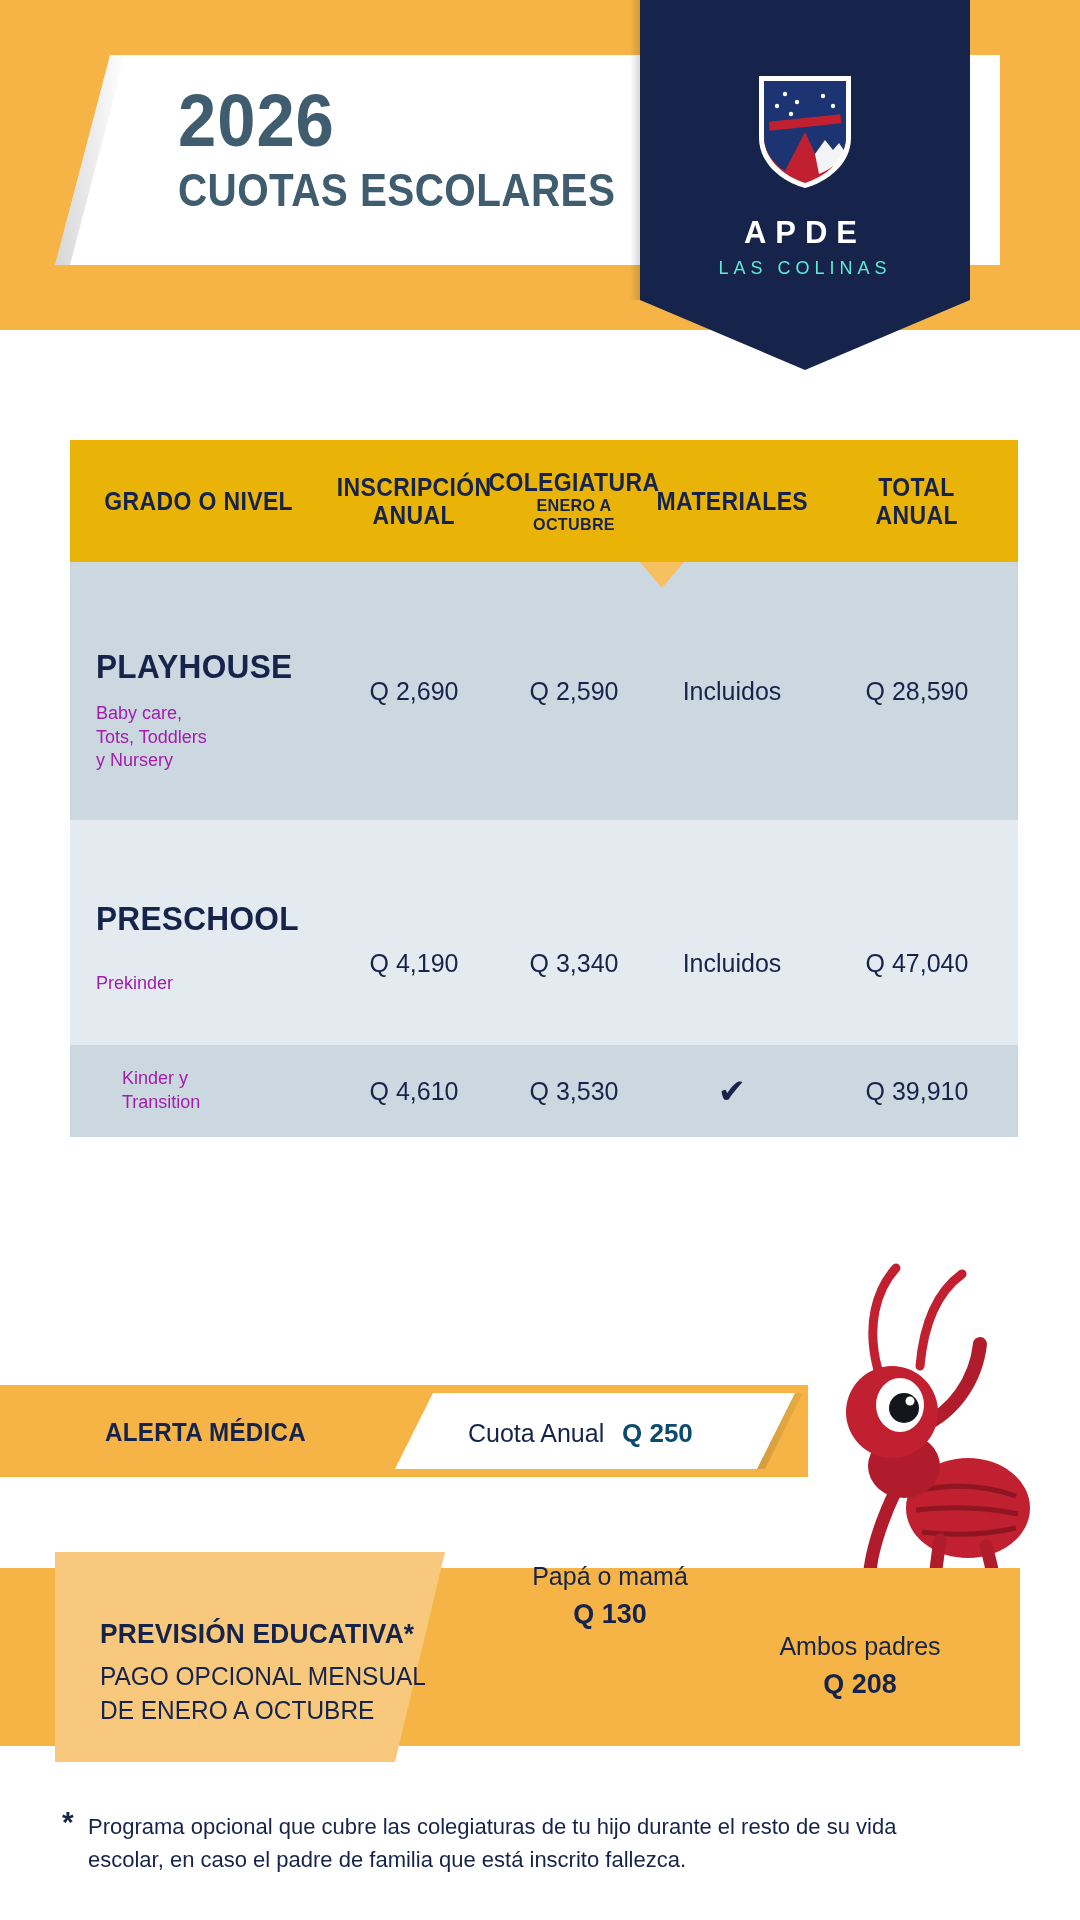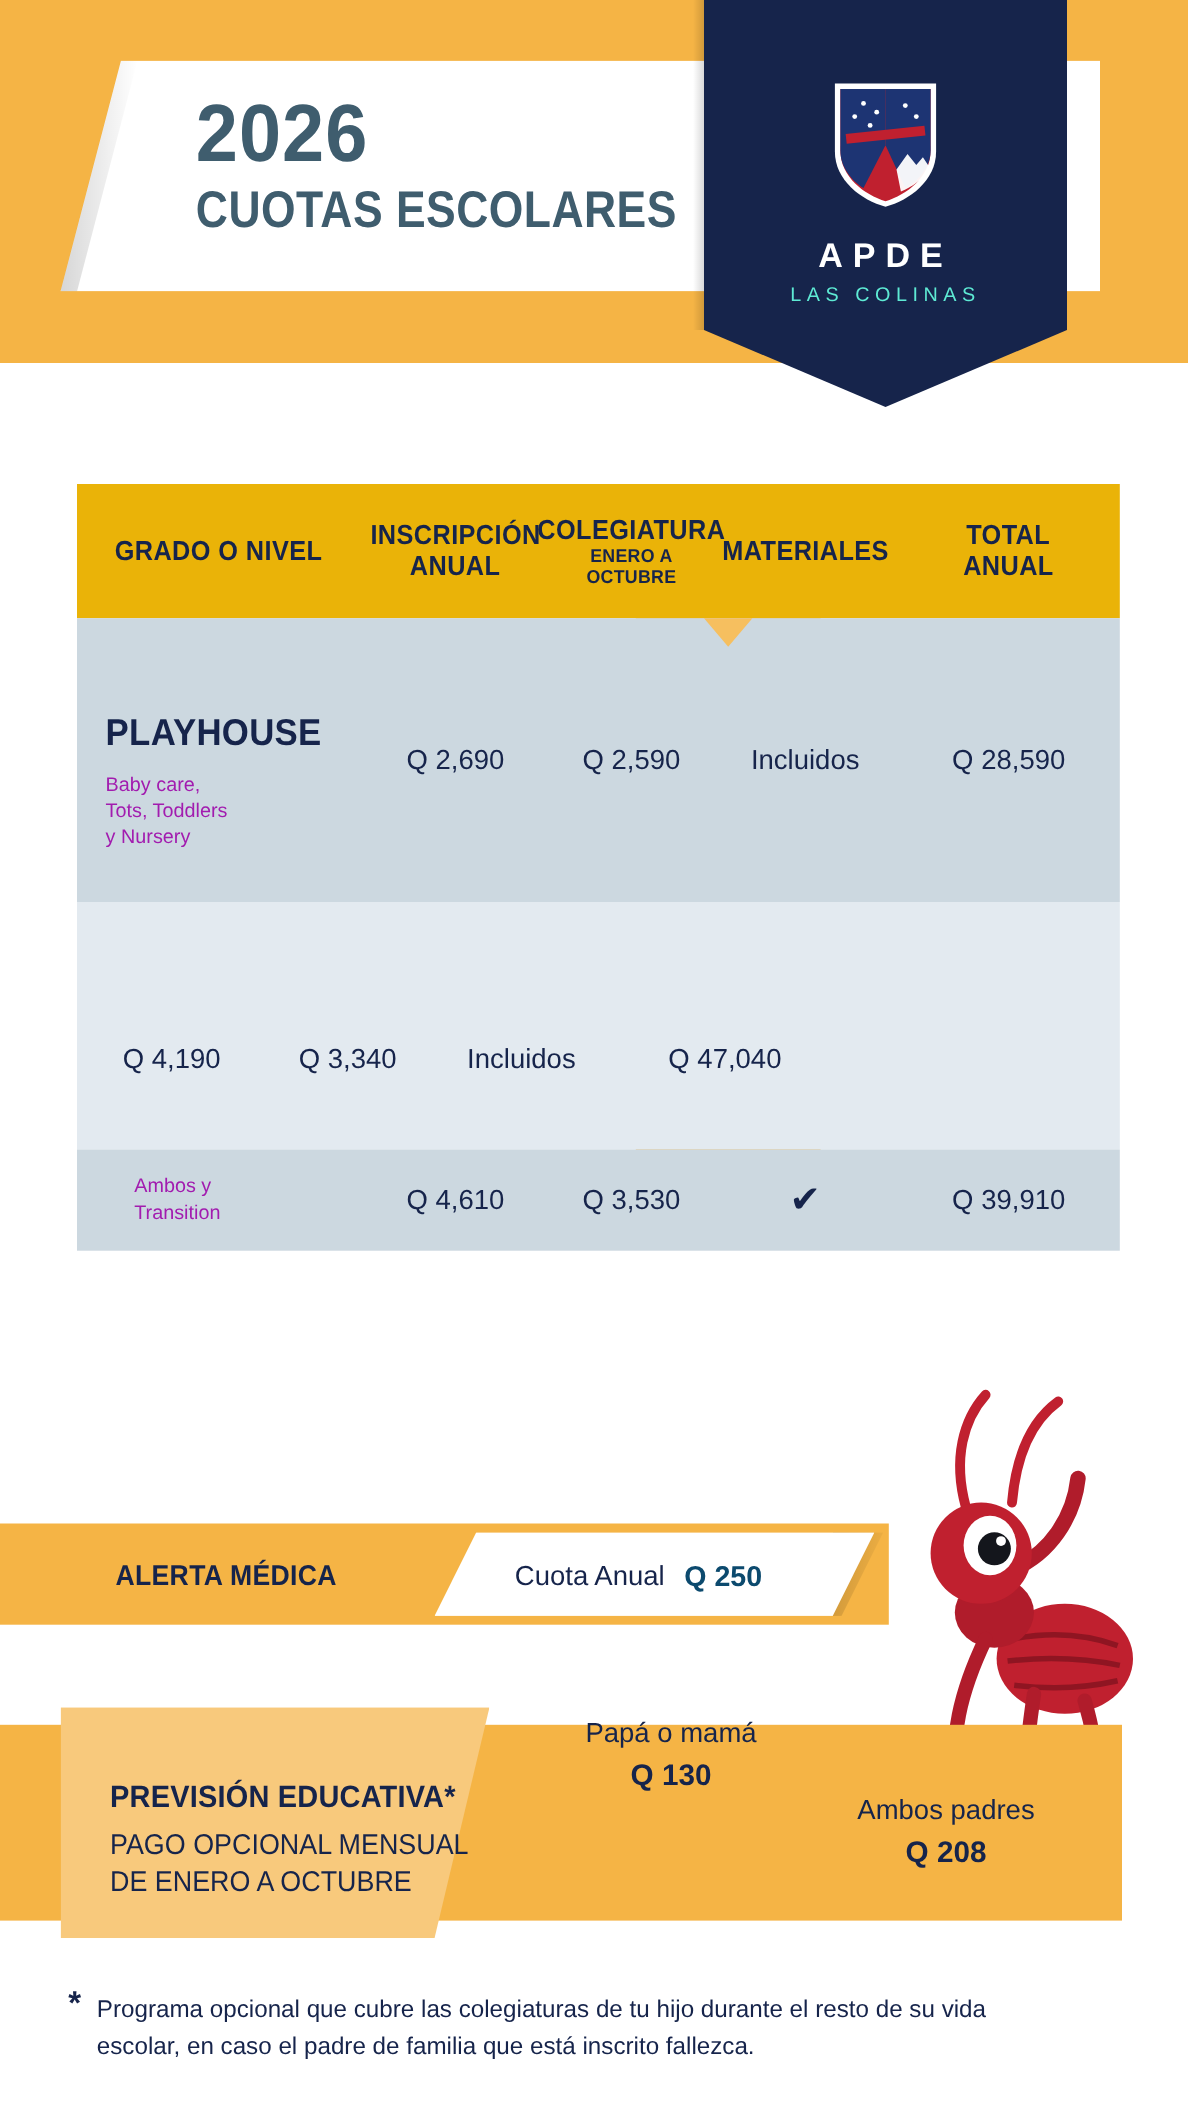--- a/index.html
+++ b/index.html
@@ -259,37 +259,41 @@
       </div>
       <div class="cell col4 mat-cell">
         <div class="val">Incluidos</div>
       </div>
       <div class="cell col5">
         <div class="val">Q 28,590</div>
       </div>
     </div>
 
     <div class="row row-2">
+      <div class="cell col1 grade-block r2-grade">
+        <div class="grade-title">PRESCHOOL</div>
+        <div class="grade-desc" style="margin-top:34px">Prekinder</div>
+      </div>
       <div class="cell col2" style="padding-top:62px">
         <div class="val">Q 4,190</div>
       </div>
       <div class="cell col3" style="padding-top:62px">
         <div class="val">Q 3,340</div>
       </div>
       <div class="cell col4 mat-cell" style="padding-top:62px">
         <div class="val">Incluidos</div>
       </div>
       <div class="cell col5" style="padding-top:62px">
         <div class="val">Q 47,040</div>
       </div>
     </div>
 
     <div class="row row-3">
       <div class="cell col1 grade-block" style="padding-left:52px">
-        <div class="grade-desc small" style="white-space:pre-line">Ambos y
+        <div class="grade-desc small" style="white-space:pre-line">Kinder y
 Transition</div>
       </div>
       <div class="cell col2">
         <div class="val">Q 4,610</div>
       </div>
       <div class="cell col3">
         <div class="val">Q 3,530</div>
       </div>
       <div class="cell col4 mat-cell">
         <div class="check">✔</div>

